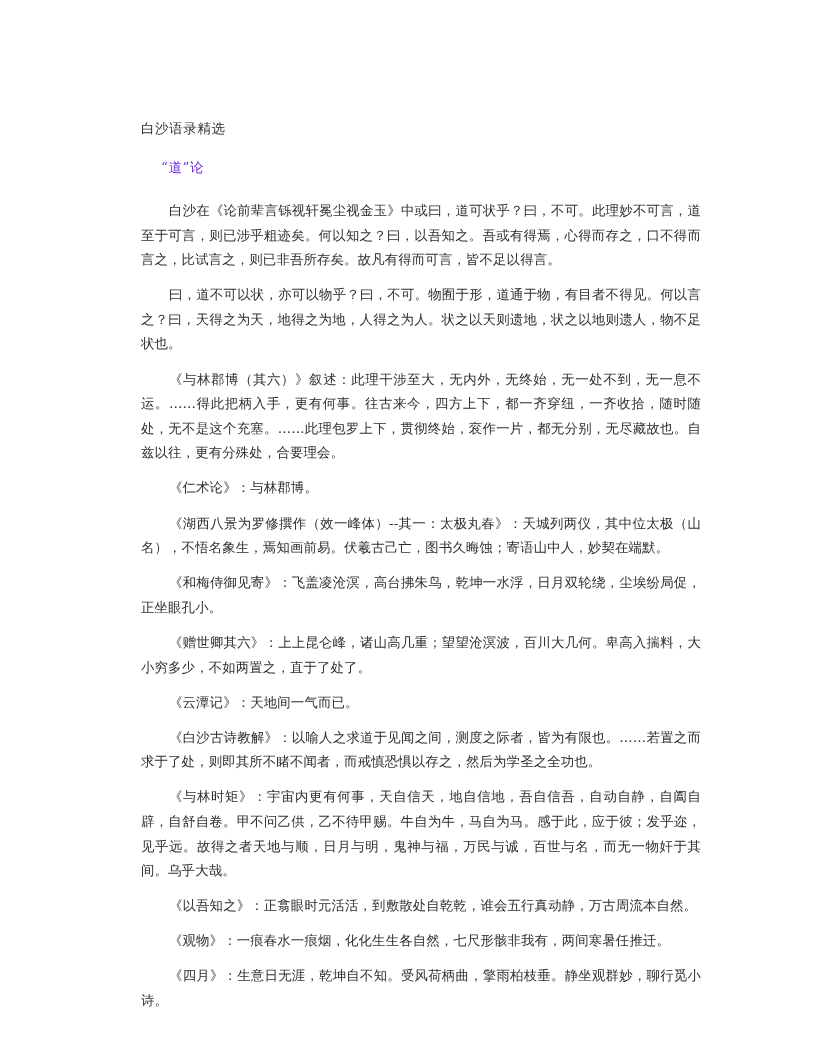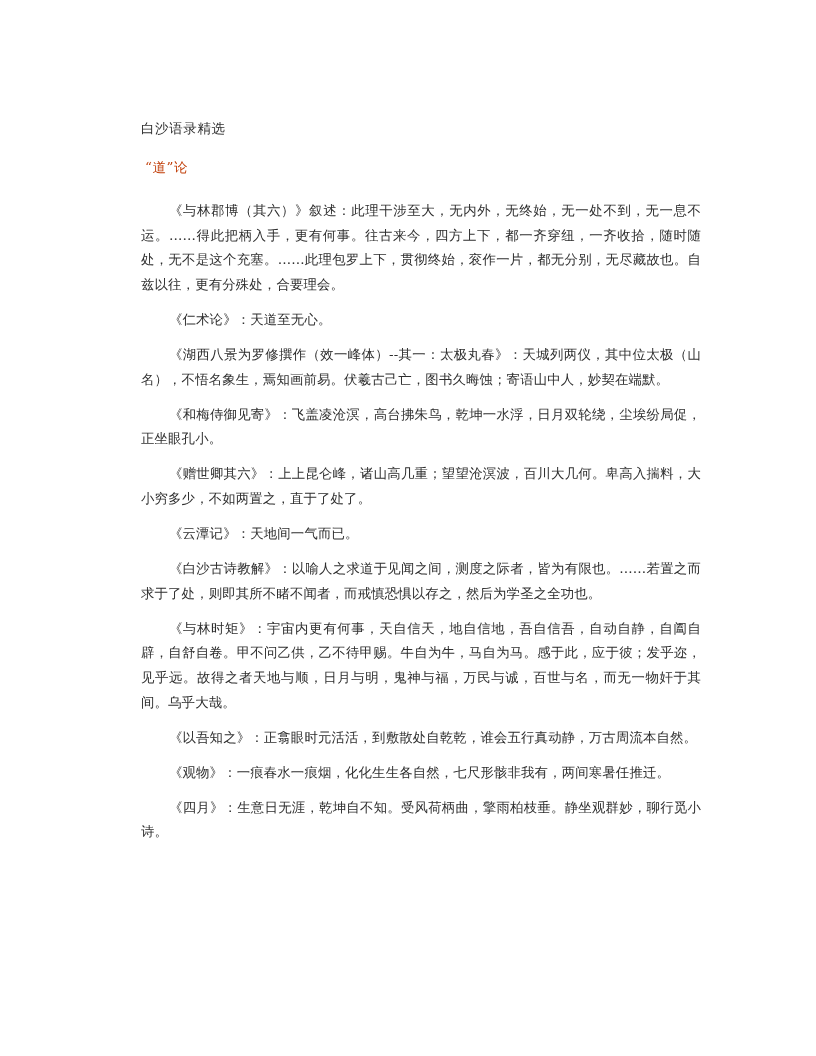--- a/index.html
+++ b/index.html
@@ -34,24 +34,24 @@
     line-height: 20px;
     letter-spacing: 0.6px;
     margin: 0 0 19px 0;
     font-weight: normal;
     color: #303030;
   }
   .doc-subtitle {
     font-size: 13.5px;
     line-height: 20px;
     letter-spacing: 0.6px;
-    margin: 0 0 22px 0;
+    margin: 0 0 22px 16px;
     padding-left: 4px;
     font-weight: normal;
-    color: #c2410c;
+    color: #6d28d9;
   }
   p.para {
     font-size: 13.4px;
     line-height: 24.6px;
     letter-spacing: 0.15px;
     margin: 0 0 10.5px 0;
     text-indent: 28px;
     text-align: justify;
     text-justify: inter-ideograph;
     color: #2e2e2e;
@@ -64,22 +64,24 @@
 </head>
 <body>
 
 <div class="page">
   <div class="content">
 
     <div class="doc-title">白沙语录精选</div>
 
     <div class="doc-subtitle">“道”论</div>
 
+    <p class="para">白沙在《论前辈言铄视轩冕尘视金玉》中或曰，道可状乎？曰，不可。此理妙不可言，道至于可言，则已涉乎粗迹矣。何以知之？曰，以吾知之。吾或有得焉，心得而存之，口不得而言之，比试言之，则已非吾所存矣。故凡有得而可言，皆不足以得言。</p>
+    <p class="para">曰，道不可以状，亦可以物乎？曰，不可。物囿于形，道通于物，有目者不得见。何以言之？曰，天得之为天，地得之为地，人得之为人。状之以天则遗地，状之以地则遗人，物不足状也。</p>
     <p class="para">《与林郡博（其六）》叙述：此理干涉至大，无内外，无终始，无一处不到，无一息不运。……得此把柄入手，更有何事。往古来今，四方上下，都一齐穿纽，一齐收拾，随时随处，无不是这个充塞。……此理包罗上下，贯彻终始，衮作一片，都无分别，无尽藏故也。自兹以往，更有分殊处，合要理会。</p>
-    <p class="para">《仁术论》：天道至无心。</p>
+    <p class="para">《仁术论》：与林郡博。</p>
     <p class="para">《湖西八景为罗修撰作（效一峰体）--其一：太极丸春》：天城列两仪，其中位太极（山名），不悟名象生，焉知画前易。伏羲古己亡，图书久晦蚀；寄语山中人，妙契在端默。</p>
     <p class="para">《和梅侍御见寄》：飞盖凌沧溟，高台拂朱鸟，乾坤一水浮，日月双轮绕，尘埃纷局促，正坐眼孔小。</p>
     <p class="para">《赠世卿其六》：上上昆仑峰，诸山高几重；望望沧溟波，百川大几何。卑高入揣料，大小穷多少，不如两置之，直于了处了。</p>
     <p class="para">《云潭记》：天地间一气而已。</p>
     <p class="para">《白沙古诗教解》：以喻人之求道于见闻之间，测度之际者，皆为有限也。……若置之而求于了处，则即其所不睹不闻者，而戒慎恐惧以存之，然后为学圣之全功也。</p>
     <p class="para">《与林时矩》：宇宙内更有何事，天自信天，地自信地，吾自信吾，自动自静，自阖自辟，自舒自卷。甲不问乙供，乙不待甲赐。牛自为牛，马自为马。感于此，应于彼；发乎迩，见乎远。故得之者天地与顺，日月与明，鬼神与福，万民与诚，百世与名，而无一物奸于其间。乌乎大哉。</p>
     <p class="para">《以吾知之》：正翕眼时元活活，到敷散处自乾乾，谁会五行真动静，万古周流本自然。</p>
     <p class="para">《观物》：一痕春水一痕烟，化化生生各自然，七尺形骸非我有，两间寒暑任推迁。</p>
     <p class="para">《四月》：生意日无涯，乾坤自不知。受风荷柄曲，擎雨柏枝垂。静坐观群妙，聊行觅小诗。</p>
 

